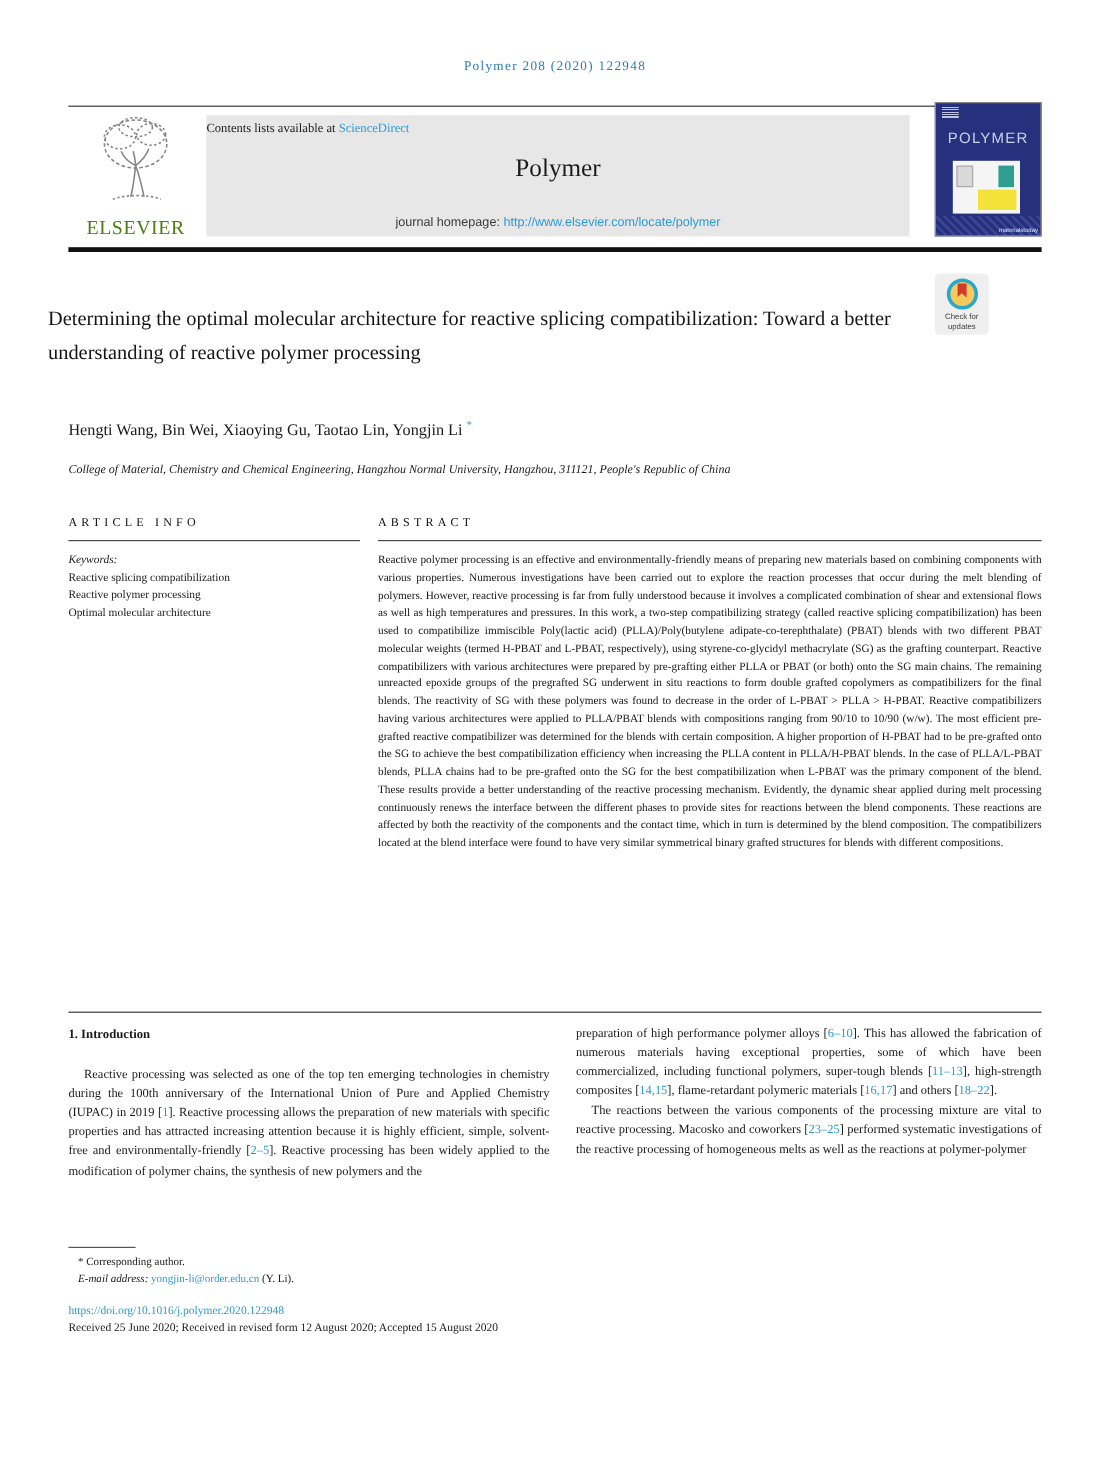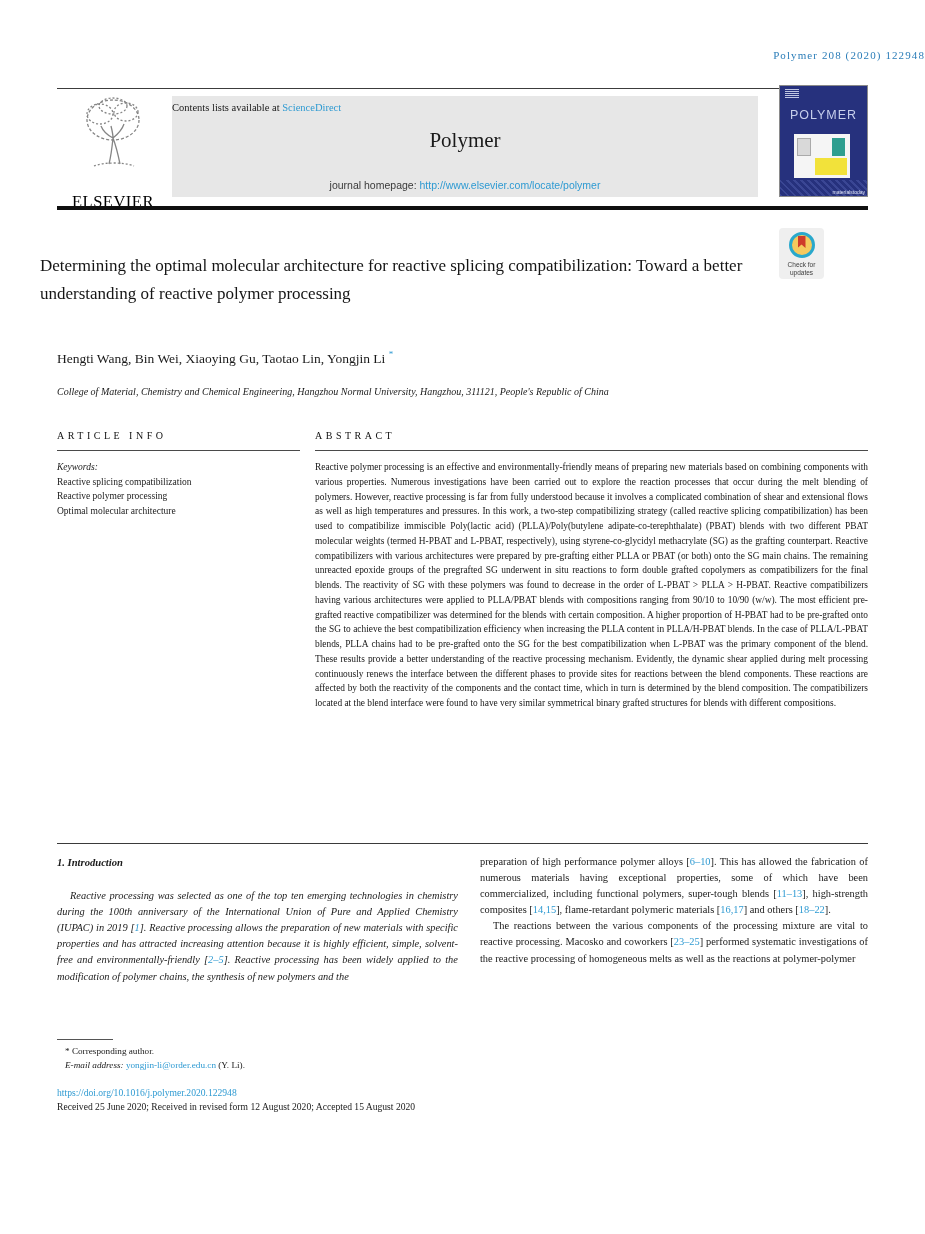--- a/index.html
+++ b/index.html
@@ -1,30 +1,30 @@
 <!DOCTYPE html>
 <html><head>
 <meta charset="utf-8">
 <style>
   html,body{margin:0;padding:0;background:#fff;}
   .page{position:relative;width:925px;height:1234px;background:#ffffff;overflow:hidden;
         font-family:"Liberation Serif",serif;color:#1a1a1a;}
   a, .link{color:#2e9ad2;text-decoration:none;cursor:pointer;}
   .cite{color:#2e9ad2;}
 
-  .citation{position:absolute;top:49px;left:0;right:0;text-align:right;
+  .citation{position:absolute;top:49px;left:0;right:0;text-align:center;
             font-size:11px;letter-spacing:1.6px;color:#2b7db8;}
 
   .top-rule{position:absolute;top:88px;left:57px;width:811px;border-top:1.5px solid #3c3c3c;}
 
   
   .logo{position:absolute;left:57px;top:94px;width:112px;height:106px;text-align:center;}
   .logo svg{display:block;margin:0 auto;}
-  .logo .wordmark{font-family:"Liberation Serif",serif;color:#000000;font-size:16.5px;
-                  letter-spacing:0.5px;margin-top:16px;}
+  .logo .wordmark{font-family:"Liberation Serif",serif;color:#4d7c0f;font-size:16.5px;
+                  letter-spacing:0.5px;margin-top:4px;}
 
   
   .banner{position:absolute;left:172px;top:96px;width:586px;height:101px;background:#e7e7e7;}
   .banner .line1{position:absolute;top:6px;left:0;right:0;text-align:left;font-size:10.5px;font-family:Liberation Serif, serif;}
   .banner .jtitle{position:absolute;top:32px;left:0;right:0;text-align:center;font-size:21px;}
   .banner .homepage{position:absolute;bottom:6px;left:0;right:0;text-align:center;
                     font-size:10.5px;font-family:"Liberation Sans",sans-serif;color:#3a3a3a;}
 
   
   .cover{position:absolute;left:779px;top:85px;width:89px;height:112px;background:#26317d;
@@ -67,21 +67,21 @@
   .sec-head{font-size:10px;letter-spacing:3.5px;color:#111;padding-bottom:9px;
             border-bottom:1px solid #4a4a4a;}
   .kw{margin-top:9px;font-size:9.5px;line-height:14.5px;}
   .kw .kl{font-style:italic;}
   .abs-text{margin-top:9px;font-size:9.4px;line-height:14.75px;text-align:justify;color:#161616;}
 
   .mid-rule{position:absolute;top:843px;left:57px;width:811px;border-top:1px solid #3a3a3a;}
 
   .body-cols{position:absolute;left:57px;top:854px;width:811px;display:flex;
              font-size:10.4px;line-height:16.1px;text-align:justify;}
-  .bc-left{width:405px;margin-right:22px;font-style:italic;}
+  .bc-left{width:405px;margin-right:22px;}
   .bc-right{width:392px;}
   .intro-h{font-weight:bold;font-size:10.6px;margin:1px 0 17px 0;text-align:left;}
   .indent{text-indent:13px;}
   .bc-right p{margin:0;}
   .bc-left p{margin:0;}
 
   .fn-rule{position:absolute;top:1039px;left:57px;width:56px;border-top:1px solid #555;}
   .footnote{position:absolute;left:57px;top:1044px;font-size:9.2px;line-height:14.2px;}
   .footnote .l{padding-left:8px;}
   .footnote .em{font-style:italic;}

